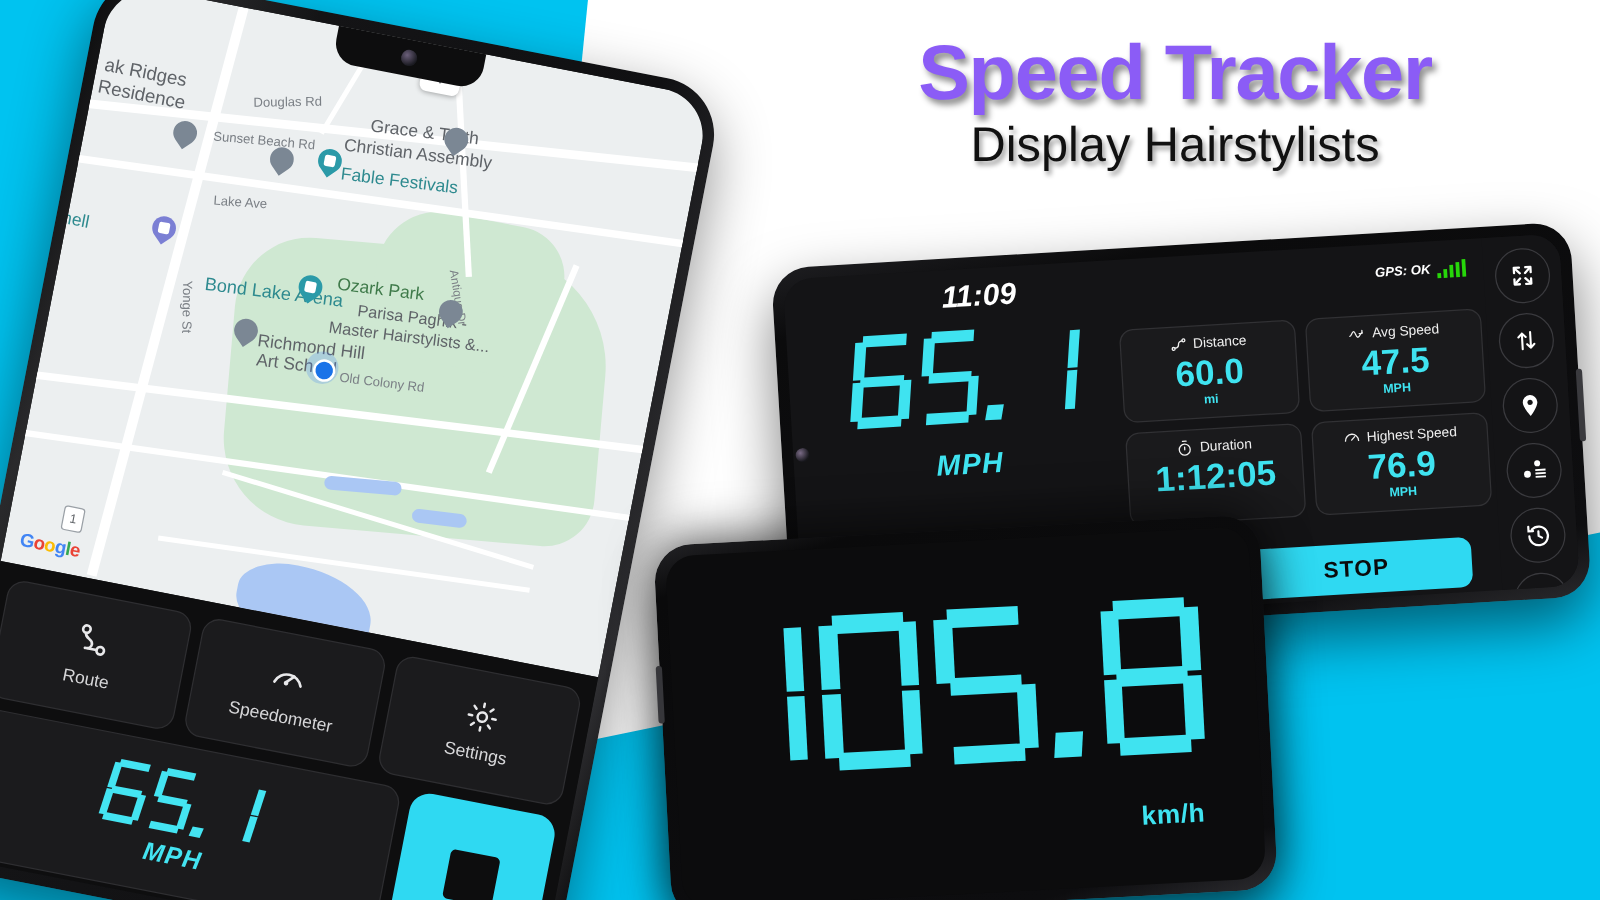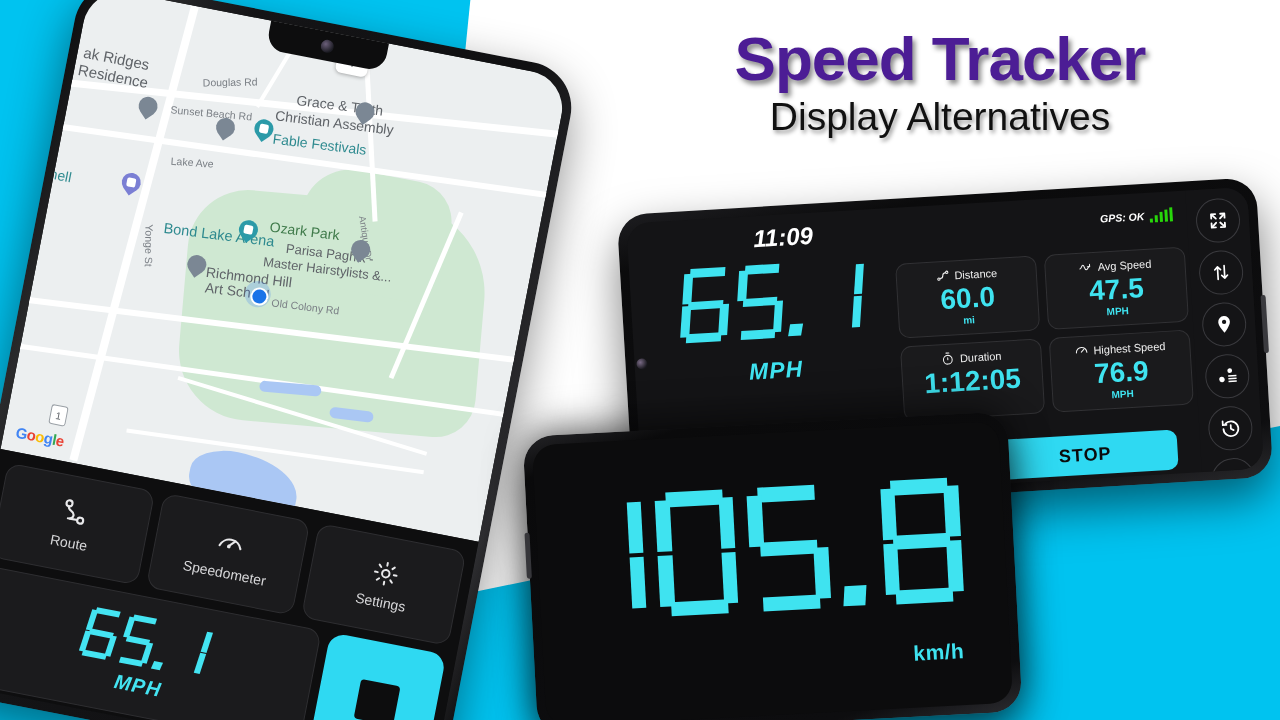--- a/index.html
+++ b/index.html
@@ -33,21 +33,21 @@
   }
   .bg-white-right {
     position:absolute; left:420px; top:-60px; width:940px; height:560px;
     background:#ffffff;
     clip-path: polygon(6% 0%, 100% 0%, 100% 100%, 0% 100%);
   }
 
   
   .headline { position:absolute; left:660px; top:26px; width:560px; text-align:center; z-index:40; }
   .headline .title {
-    font-size:62px; font-weight:bold; color:#4c1d95; letter-spacing:-1px;
+    font-size:62px; font-weight:bold; color:#8b5cf6; letter-spacing:-1px;
     text-shadow: 3px 4px 5px rgba(0,0,0,0.45);
     line-height:1.05;
   }
   .headline .subtitle {
     font-size:39px; font-weight:normal; color:#111; margin-top:4px;
     text-shadow: 2px 3px 4px rgba(0,0,0,0.40);
   }
 
   
   .seg { display:inline-flex; gap:0.10em; align-items:flex-end; }
@@ -302,21 +302,21 @@
 
   <div class="bg-white"></div>
   <div class="bg-gray-arc"></div>
   <div class="bg-cyan-blob"></div>
   <div class="bg-cyan-wedge"></div>
   <div class="bg-white-right"></div>
   <div class="bg-cyan-bottom"></div>
 
   <div class="headline">
     <div class="title">Speed Tracker</div>
-    <div class="subtitle">Display Alternatives</div>
+    <div class="subtitle">Display Hairstylists</div>
   </div>
 
   <div class="phone-left">
     <div class="pl-body">
       <div class="pl-screen">
 
         <div class="pl-map">
 
           <div class="map-park" style="left:150px;top:160px;width:300px;height:230px;border-radius:60px 90px 40px 70px;transform:rotate(-6deg);"></div>
           <div class="map-park" style="left:250px;top:130px;width:150px;height:120px;border-radius:50px 40px 30px 60px;"></div>

